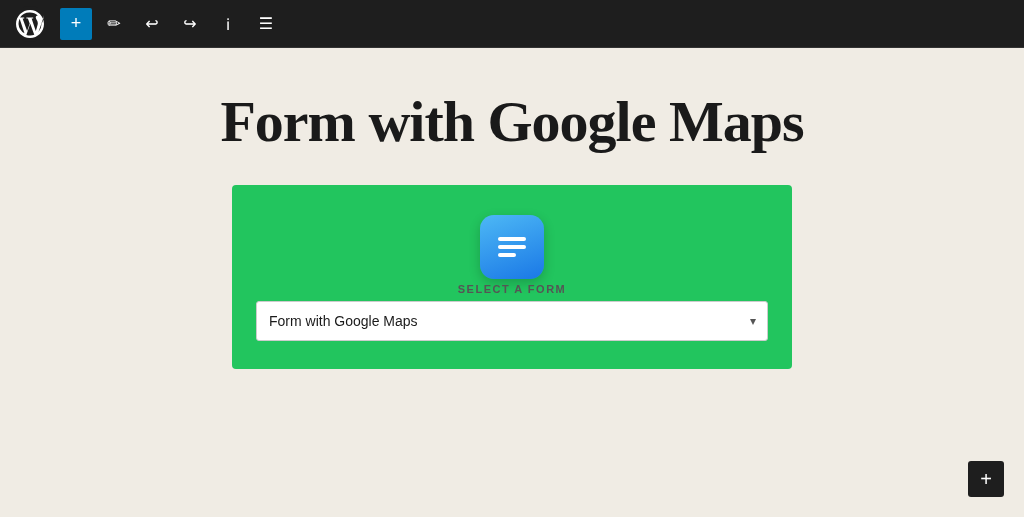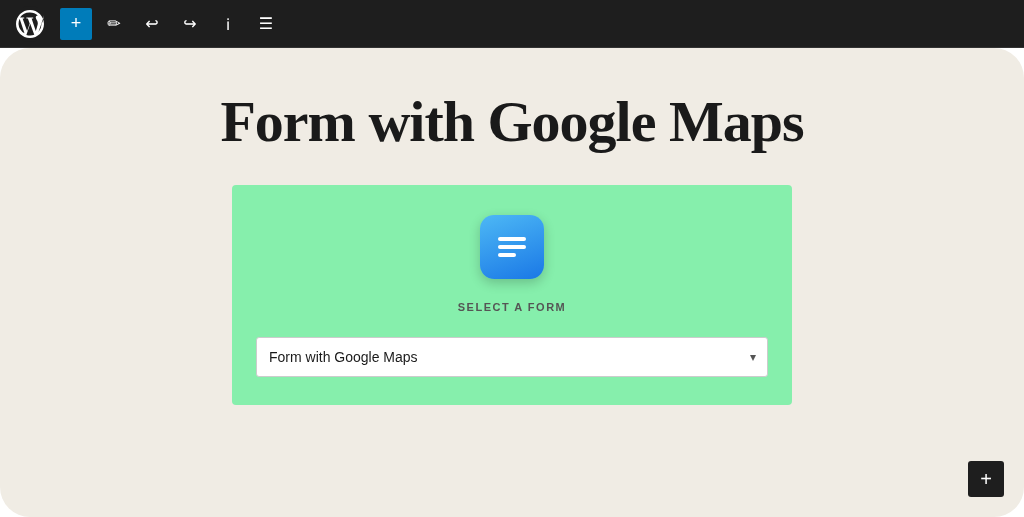--- a/index.html
+++ b/index.html
@@ -75,43 +75,42 @@
     
     .main-content {
       background: #f0ece4;
       width: 100%;
       height: calc(517px - 48px);
       display: flex;
       flex-direction: column;
       align-items: center;
       padding: 40px 20px 20px;
       position: relative;
-      border-radius: 30px;
     }
 
     .page-title {
       font-size: 58px;
       font-weight: 900;
       color: #1a1a1a;
       text-align: center;
       margin-bottom: 30px;
       letter-spacing: -1px;
       font-family: Georgia, 'Times New Roman', serif;
     }
 
     
     .form-block {
-      background: #86efac;
+      background: #22c55e;
       border-radius: 4px;
       width: 560px;
       padding: 30px 24px 28px;
       display: flex;
       flex-direction: column;
       align-items: center;
-      gap: 22px;
+      gap: 4px;
     }
 
     
     .app-icon {
       width: 64px;
       height: 64px;
       border-radius: 14px;
       background: linear-gradient(160deg, #4db8f5 0%, #1a78e6 100%);
       display: flex;
       align-items: center;

